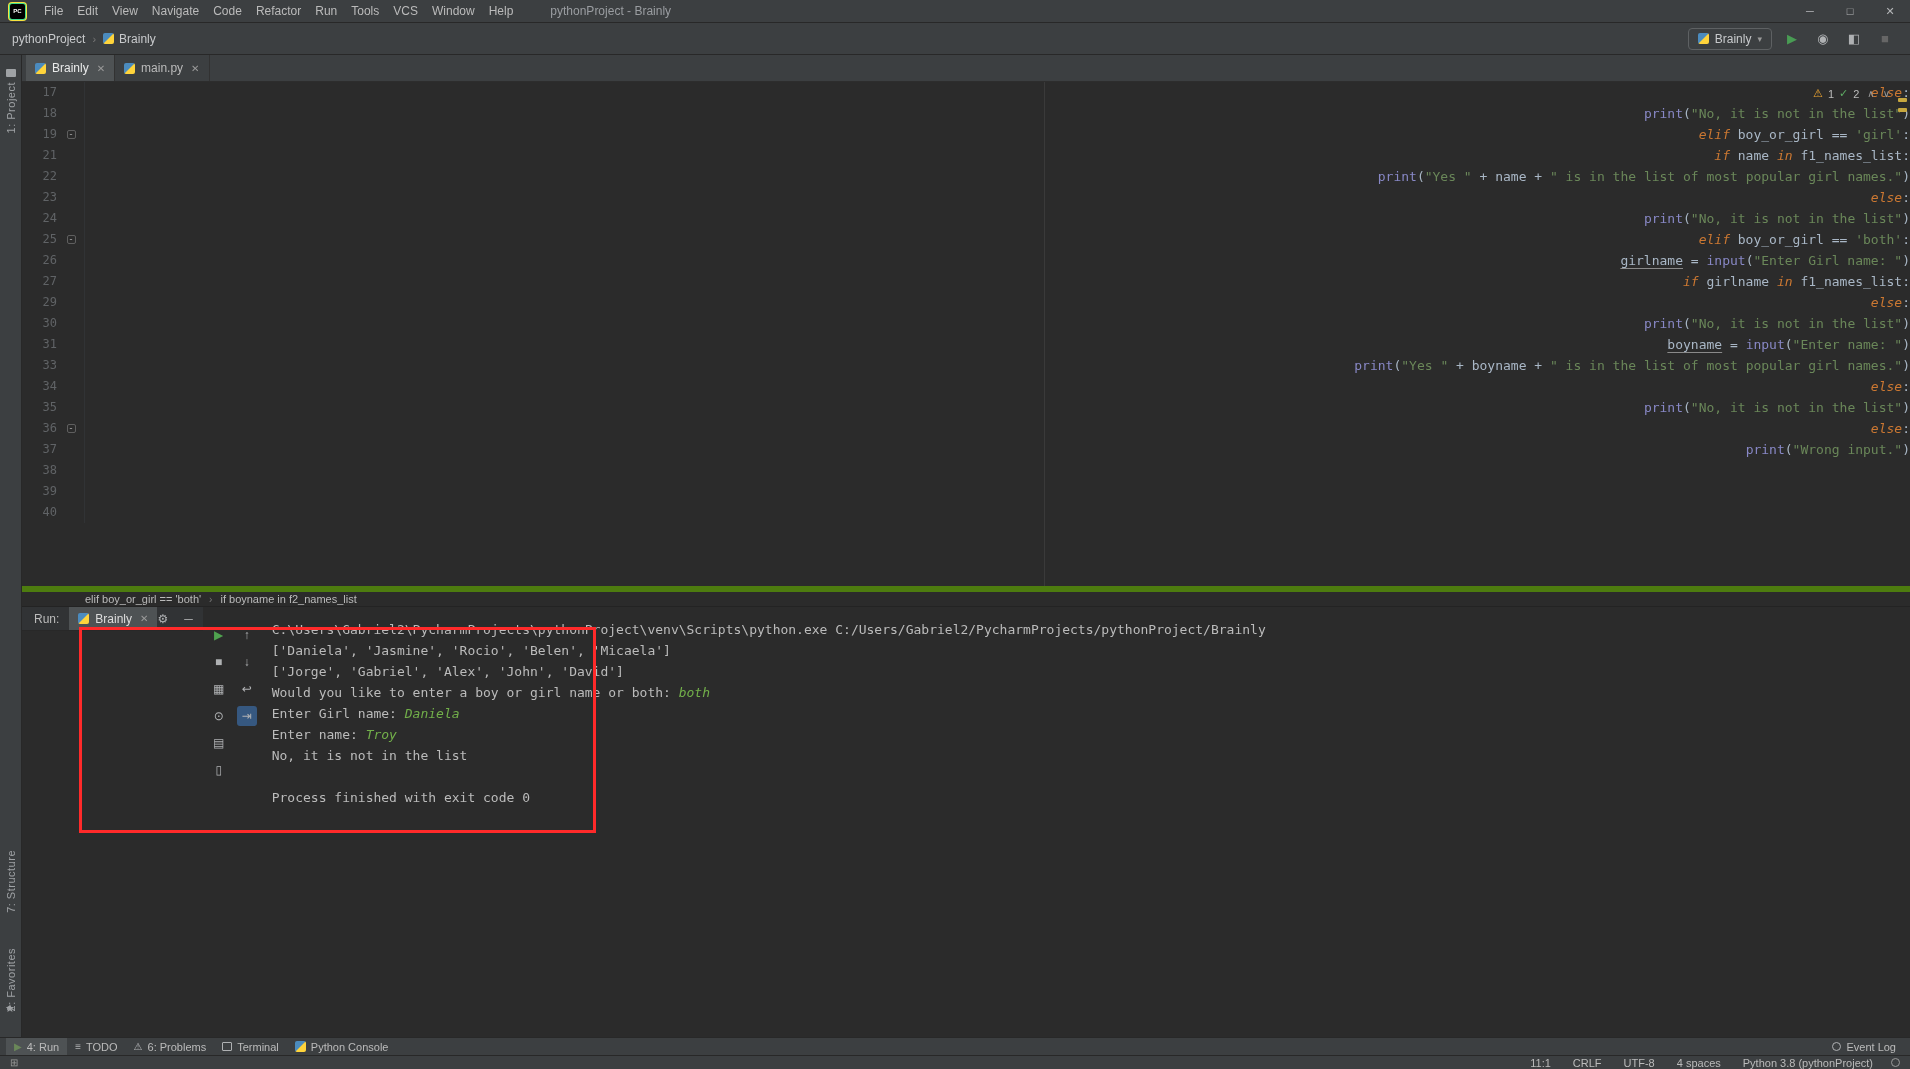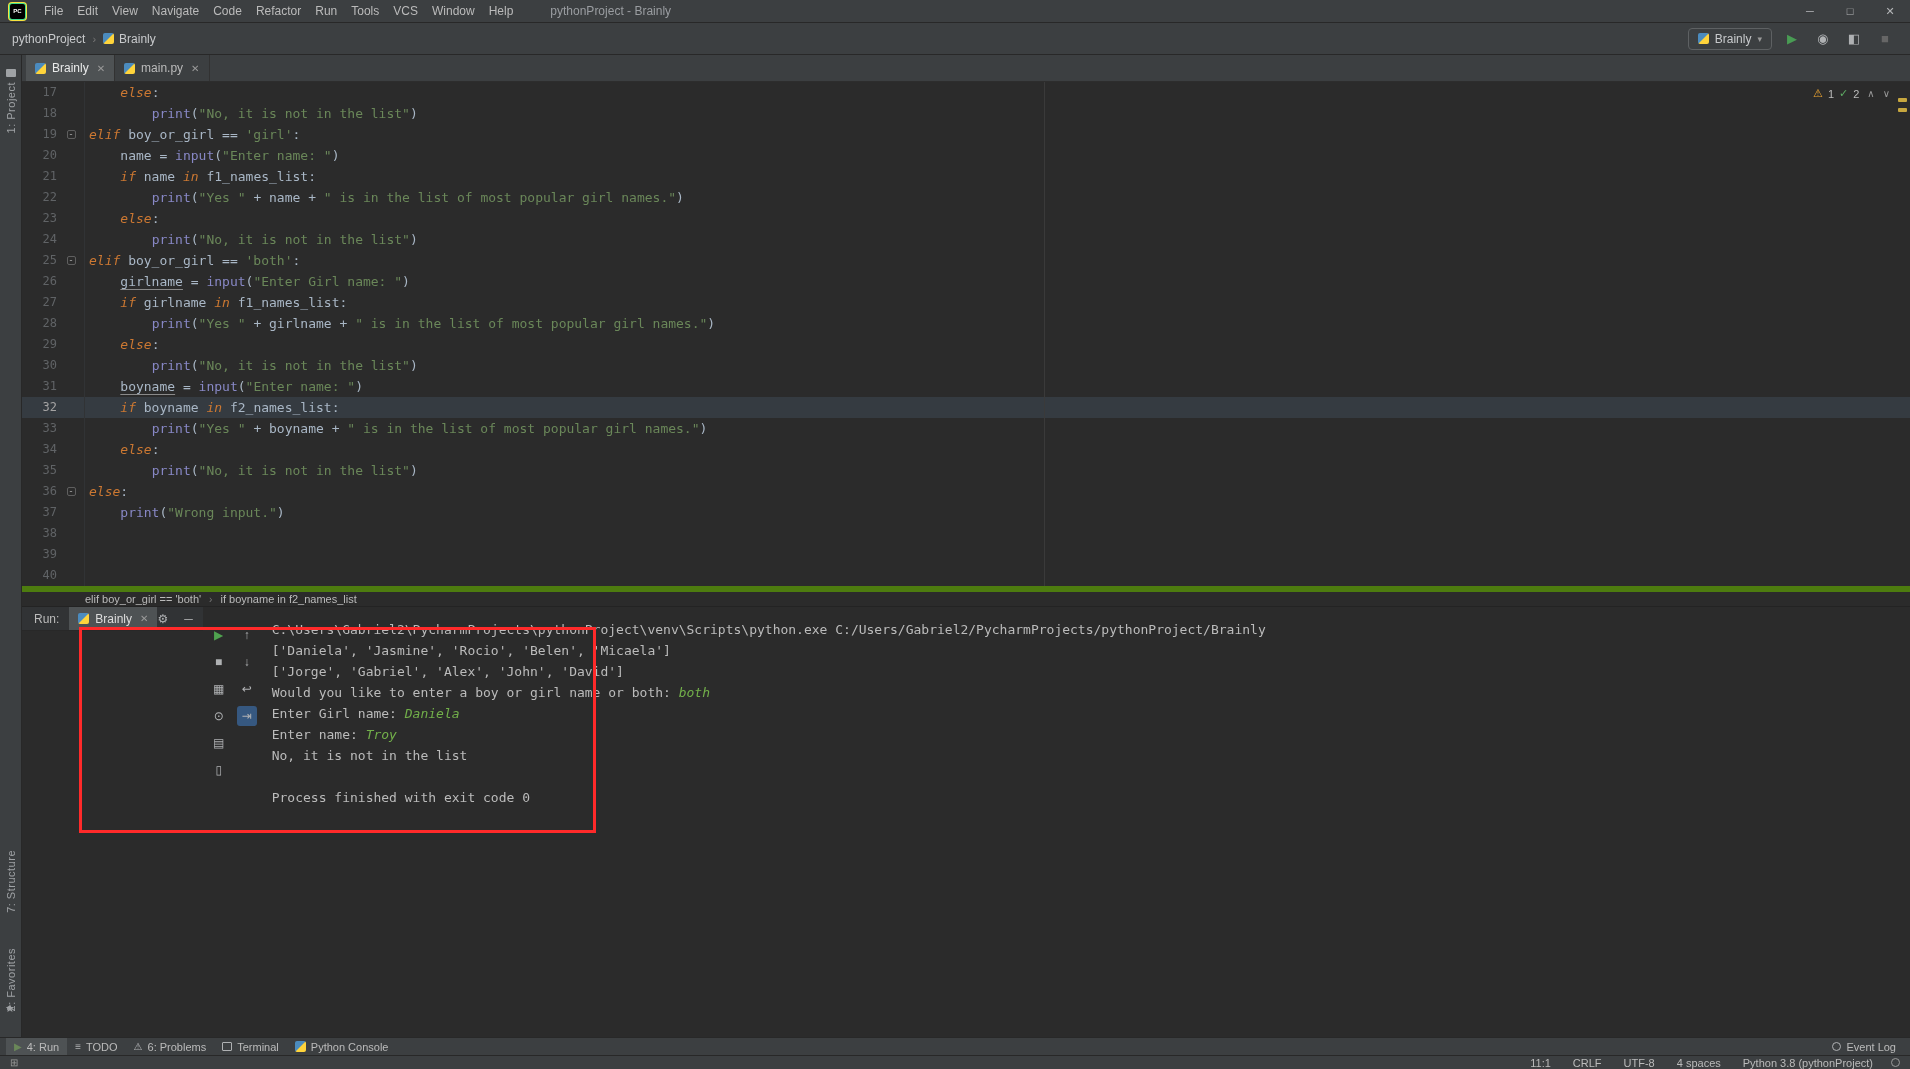--- a/index.html
+++ b/index.html
@@ -36,21 +36,21 @@
   .center{flex:1;display:flex;flex-direction:column;min-width:0;}
 
   
   .tabbar{height:27px;background:#3C3F41;border-bottom:1px solid #2d2d2d;display:flex;align-items:stretch;padding-left:4px;font-size:12px;}
   .tab{display:flex;align-items:center;gap:6px;padding:0 9px;border-right:1px solid #323232;color:#BBBBBB;}
   .tab.active{background:#4E5254;color:#E9EAEA;}
   .tab-close{color:#9a9a9a;font-size:10px;margin-left:2px;}
 
   
   .editor{height:504px;position:relative;background:#2B2B2B;overflow:hidden;}
-  .code-row{display:flex;height:21px;line-height:21px;}
+  .code-row{display:flex;height:21px;line-height:21px;justify-content:space-between;}
   .code-row.current{background:#353B41;}
   .gutter{width:63px;flex:none;display:flex;align-items:center;border-right:1px solid #313335;font-family:"DejaVu Sans Mono",monospace;}
   .lnum{width:40px;text-align:right;padding-right:5px;color:#606366;font-size:12px;}
   .code-row.current .lnum{color:#A4A3A3;}
   .foldc{width:18px;display:flex;align-items:center;justify-content:center;}
   .fold-box{width:9px;height:9px;border:1px solid #5F5F5F;border-radius:2px;color:#AEAEAE;font-size:9px;line-height:7px;text-align:center;background:#2B2B2B;}
   .code-text{font-family:"DejaVu Sans Mono",monospace;font-size:13px;white-space:pre;padding-left:4px;color:#A9B7C6;}
   .tok-kw{color:#CC7832;font-style:italic;}
   .tok-str{color:#6A8759;}
   .tok-bi{color:#8888C6;}
@@ -201,27 +201,20 @@
               <div class="gutter">
                 <span class="lnum">19</span>
                 <span class="foldc">
                   <span class="fold-box">-</span>
                 </span>
               </div>
               <pre class="code-text"><span class="tok-kw">elif</span><span class="tok-pl"> boy_or_girl == </span><span class="tok-str">'girl'</span><span class="tok-pl">:</span></pre>
             </div>
             <div class="code-row">
               <div class="gutter">
-                <span class="lnum">20</span>
-                <span class="foldc"></span>
-              </div>
-              <pre class="code-text"><span class="tok-pl">    name = </span><span class="tok-bi">input</span><span class="tok-pl">(</span><span class="tok-str">"Enter name: "</span><span class="tok-pl">)</span></pre>
-            </div>
-            <div class="code-row">
-              <div class="gutter">
                 <span class="lnum">21</span>
                 <span class="foldc"></span>
               </div>
               <pre class="code-text"><span class="tok-pl">    </span><span class="tok-kw">if</span><span class="tok-pl"> name </span><span class="tok-kw">in</span><span class="tok-pl"> f1_names_list:</span></pre>
             </div>
             <div class="code-row">
               <div class="gutter">
                 <span class="lnum">22</span>
                 <span class="foldc"></span>
               </div>
@@ -259,52 +252,38 @@
             </div>
             <div class="code-row">
               <div class="gutter">
                 <span class="lnum">27</span>
                 <span class="foldc"></span>
               </div>
               <pre class="code-text"><span class="tok-pl">    </span><span class="tok-kw">if</span><span class="tok-pl"> girlname </span><span class="tok-kw">in</span><span class="tok-pl"> f1_names_list:</span></pre>
             </div>
             <div class="code-row">
               <div class="gutter">
-                <span class="lnum">28</span>
-                <span class="foldc"></span>
-              </div>
-              <pre class="code-text"><span class="tok-pl">        </span><span class="tok-bi">print</span><span class="tok-pl">(</span><span class="tok-str">"Yes "</span><span class="tok-pl"> + girlname + </span><span class="tok-str">" is in the list of most popular girl names."</span><span class="tok-pl">)</span></pre>
-            </div>
-            <div class="code-row">
-              <div class="gutter">
                 <span class="lnum">29</span>
                 <span class="foldc"></span>
               </div>
               <pre class="code-text"><span class="tok-pl">    </span><span class="tok-kw">else</span><span class="tok-pl">:</span></pre>
             </div>
             <div class="code-row">
               <div class="gutter">
                 <span class="lnum">30</span>
                 <span class="foldc"></span>
               </div>
               <pre class="code-text"><span class="tok-pl">        </span><span class="tok-bi">print</span><span class="tok-pl">(</span><span class="tok-str">"No, it is not in the list"</span><span class="tok-pl">)</span></pre>
             </div>
             <div class="code-row">
               <div class="gutter">
                 <span class="lnum">31</span>
                 <span class="foldc"></span>
               </div>
               <pre class="code-text"><span class="tok-pl">    </span><span class="tok-u">boyname</span><span class="tok-pl"> = </span><span class="tok-bi">input</span><span class="tok-pl">(</span><span class="tok-str">"Enter name: "</span><span class="tok-pl">)</span></pre>
-            </div>
-            <div class="code-row current">
-              <div class="gutter">
-                <span class="lnum">32</span>
-                <span class="foldc"></span>
-              </div>
-              <pre class="code-text"><span class="tok-pl">    </span><span class="tok-kw">if</span><span class="tok-pl"> boyname </span><span class="tok-kw">in</span><span class="tok-pl"> f2_names_list:</span></pre>
             </div>
             <div class="code-row">
               <div class="gutter">
                 <span class="lnum">33</span>
                 <span class="foldc"></span>
               </div>
               <pre class="code-text"><span class="tok-pl">        </span><span class="tok-bi">print</span><span class="tok-pl">(</span><span class="tok-str">"Yes "</span><span class="tok-pl"> + boyname + </span><span class="tok-str">" is in the list of most popular girl names."</span><span class="tok-pl">)</span></pre>
             </div>
             <div class="code-row">
               <div class="gutter">

